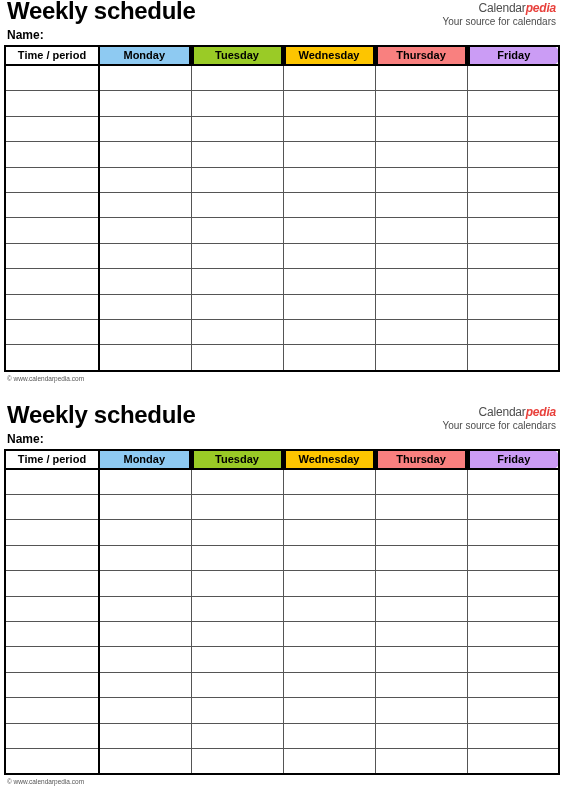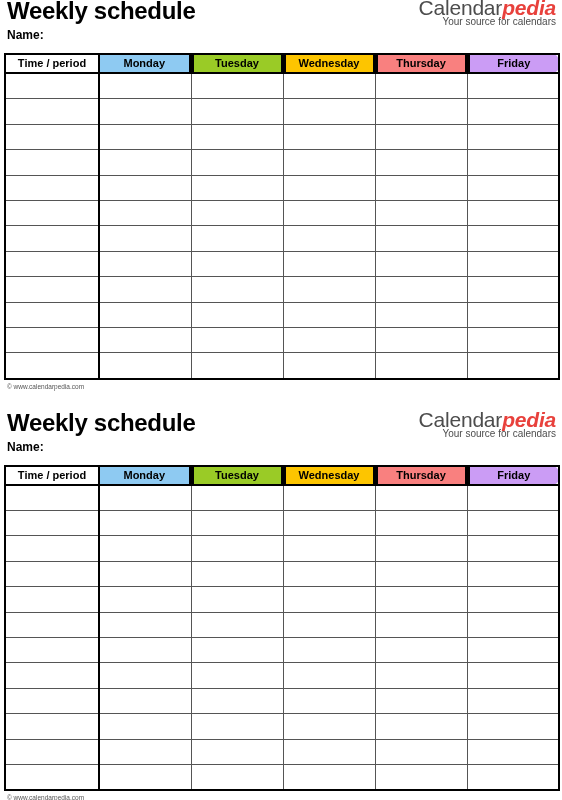--- a/index.html
+++ b/index.html
@@ -24,21 +24,21 @@
   .sheet {
     position: relative;
     padding: 0 4px 0 4px;
     box-sizing: border-box;
     width: 562px;
   }
 
   
   .sheet-head {
     position: relative;
-    height: 53px;
+    height: 45px;
   }
 
   .title {
     position: absolute;
     left: 3px;
     top: -2px;
     font-size: 24px;
     font-weight: bold;
     letter-spacing: -0.3px;
     line-height: 26px;
@@ -58,21 +58,21 @@
 
   
   .logo {
     position: absolute;
     right: 2px;
     top: 0px;
     text-align: right;
     line-height: 1;
   }
   .logo-word {
-    font-size: 21px;
+    font-size: 12px;
     line-height: 16px;
     white-space: nowrap;
   }
   .logo-cal {
     color: #4d4d4d;
     font-weight: normal;
     letter-spacing: -0.2px;
   }
   .logo-pedia {
     color: #e8413c;

